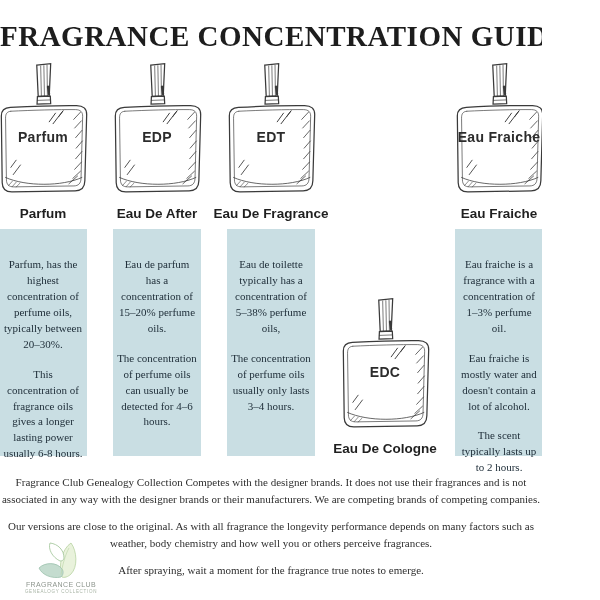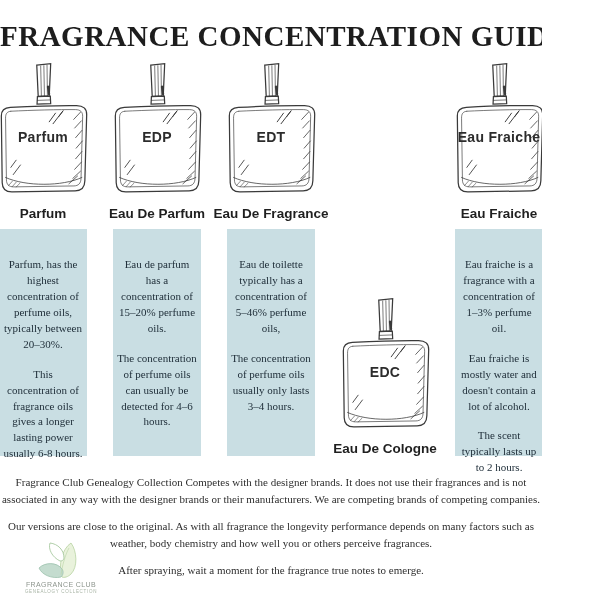--- a/index.html
+++ b/index.html
@@ -163,37 +163,37 @@
       </div>
     </div>
 
     <div class="column">
       <div class="bottle">
         <svg>
             <use href="#bottle-shape"></use>
           </svg>
         <span class="bottle-label">EDP</span>
       </div>
-      <div class="col-header">Eau De Parfum</div>
+      <div class="col-header">Eau De After</div>
       <div class="info-box">
         <p>Eau de parfum has a concentration of 15–20% perfume oils.</p>
         <p>The concentration of perfume oils can usually be detected for 4–6 hours.</p>
       </div>
     </div>
 
     <div class="column">
       <div class="bottle">
         <svg>
             <use href="#bottle-shape"></use>
           </svg>
         <span class="bottle-label">EDT</span>
       </div>
       <div class="col-header">Eau De Fragrance</div>
       <div class="info-box">
-        <p>Eau de toilette typically has a concentration of 5–46% perfume oils,</p>
+        <p>Eau de toilette typically has a concentration of 5–38% perfume oils,</p>
         <p>The concentration of perfume oils usually only lasts 3–4 hours.</p>
       </div>
     </div>
 
     <div class="column">
       <div class="bottle">
         <svg>
             <use href="#bottle-shape"></use>
           </svg>
         <span class="bottle-label">EDC</span>

